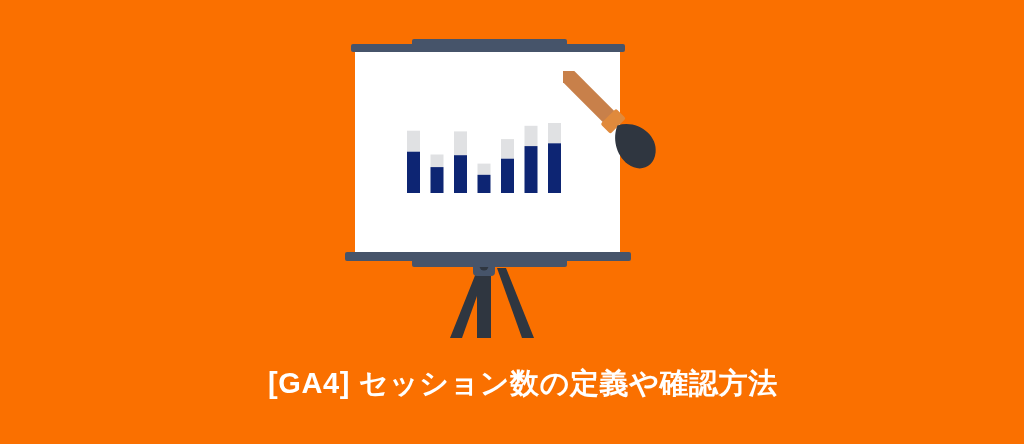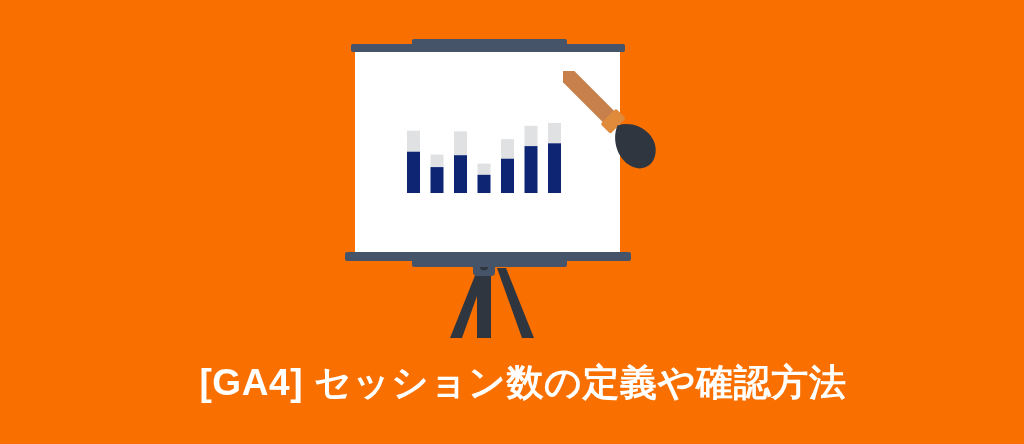--- a/index.html
+++ b/index.html
@@ -36,21 +36,21 @@
     left: 0;
     top: 355px;
     width: 1024px;
     height: 56px;
     display: flex;
     align-items: center;
     justify-content: center;
   }
   #page-title {
     color: #FFFFFF;
-    font-size: 37px;
+    font-size: 29px;
     font-weight: bold;
     letter-spacing: 0.6px;
     line-height: 1.2;
     white-space: nowrap;
     text-align: right;
     font-family: "Liberation Sans", "DejaVu Sans", sans-serif;
     margin-left: 22px;
   }
 </style>
 </head>

